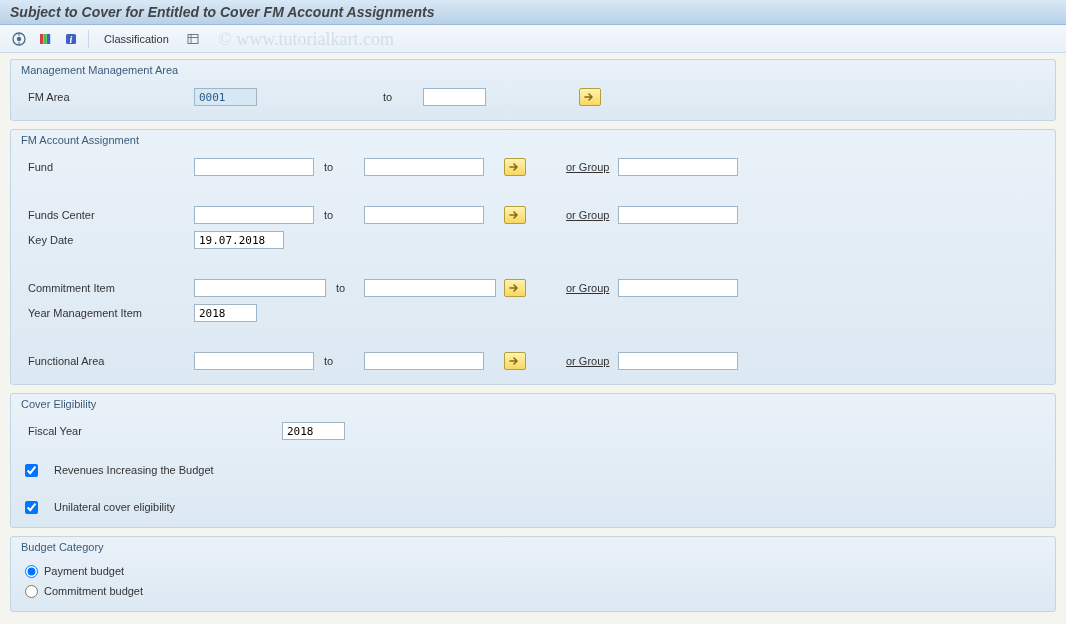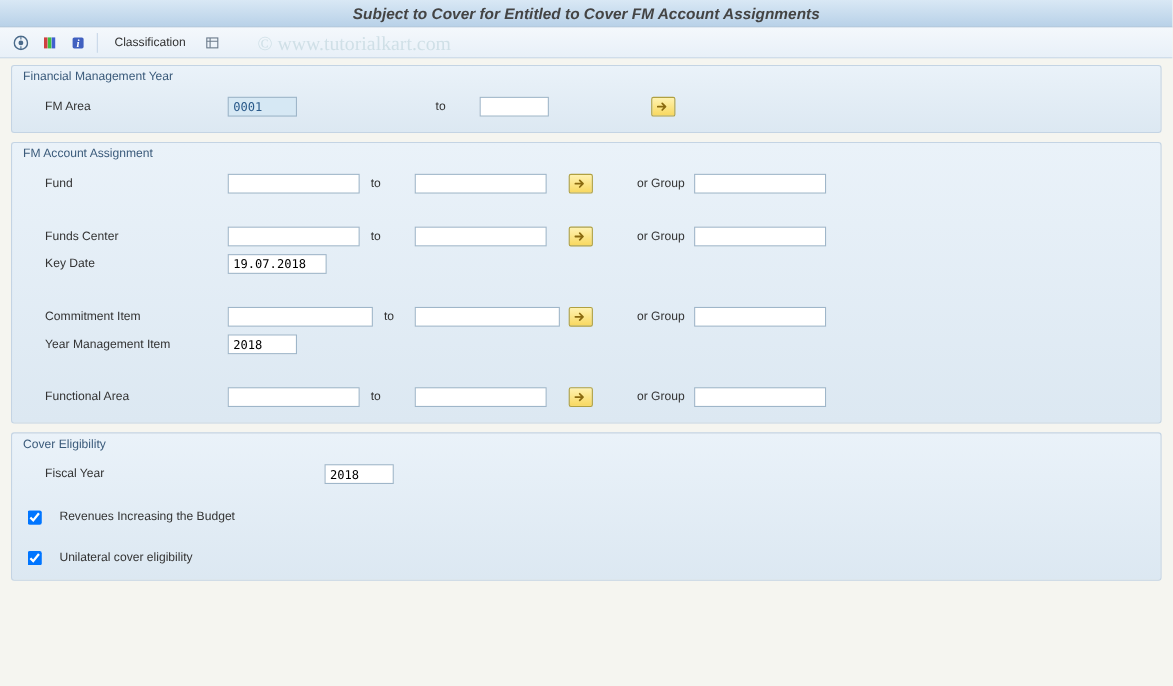--- a/index.html
+++ b/index.html
@@ -13,21 +13,20 @@
     overflow: hidden;
   }
   .title-bar {
     background: linear-gradient(to bottom, #d9e8f5 0%, #b8d1e8 100%);
     border-bottom: 1px solid #9ab8d6;
     padding: 4px 10px;
     font-size: 14px;
     font-weight: bold;
     font-style: italic;
     color: #444;
-    text-align: center;
   }
   .toolbar {
     background: linear-gradient(to bottom, #f4f8fc 0%, #e8f0f8 100%);
     border-bottom: 1px solid #c8d8e8;
     padding: 3px 8px;
     display: flex;
     align-items: center;
     gap: 4px;
     height: 28px;
     position: relative;
@@ -44,21 +43,21 @@
   }
   .tb-sep { width: 1px; height: 18px; background: #c8d8e8; margin: 0 2px; }
   .tb-text {
     padding: 2px 8px;
     cursor: pointer;
     border: 1px solid transparent;
     border-radius: 2px;
   }
   .watermark {
     position: absolute;
-    left: 234px;
+    left: 218px;
     top: 4px;
     color: #b8d0d8;
     font-size: 18px;
     opacity: 0.55;
     pointer-events: none;
     font-family: Georgia, serif;
   }
   .container { padding: 6px 10px 10px 10px; }
   .group {
     background: linear-gradient(to bottom, #eaf2f9 0%, #dce8f2 100%);
@@ -70,21 +69,21 @@
   .group-title {
     padding: 4px 10px 4px 10px;
     color: #3a5a7a;
     font-size: 11px;
   }
   .group-body { padding: 4px 10px 10px 10px; }
   .row {
     display: flex;
     align-items: center;
     min-height: 24px;
-    margin: 1px 16px;
+    margin: 1px 3px;
   }
   .field-label { width: 170px; padding-left: 4px; }
   .field-input {
     width: 120px;
     height: 18px;
     border: 1px solid #9fb6c9;
     background: #fff;
     font-size: 11px;
     padding: 0 4px;
     font-family: inherit;
@@ -97,21 +96,21 @@
     border: 1px solid #b0a040;
     background: linear-gradient(to bottom, #fff2b0 0%, #f8d860 100%);
     border-radius: 2px;
     display: flex;
     align-items: center;
     justify-content: center;
     cursor: pointer;
     margin-left: 20px;
   }
   .arrow-btn svg { display: block; }
-  .or-group-label { width: 92px; padding-left: 40px; }
+  .or-group-label { width: 92px; padding-left: 40px; text-decoration: underline; }
   .chk { display: flex; align-items: center; gap: 16px; padding-left: 4px; min-height: 20px; margin-top: 17px; }
   .chk input { width: 13px; height: 13px; }
   .rad { display: flex; align-items: center; gap: 6px; padding-left: 4px; min-height: 20px; }
   .rad input { width: 13px; height: 13px; }
   .gap { height: 22px; }
   .field-small { width: 63px; }
   .field-date { width: 90px; font-family: monospace; }
   .field-mid { width: 132px; }
 </style>
 </head>
@@ -149,21 +148,21 @@
         <line x1="2" y1="5.5" x2="12" y2="5.5" stroke="#6a7a8a"></line>
         <line x1="5" y1="2.5" x2="5" y2="11.5" stroke="#6a7a8a"></line>
       </svg>
   </div>
   <div class="watermark">© www.tutorialkart.com</div>
 </div>
 
 <div class="container">
 
   <div class="group">
-    <div class="group-title">Financial Management Year</div>
+    <div class="group-title">Management Management Area</div>
     <div class="group-body">
       <div class="row">
         <div class="field-label">FM Area</div>
         <input class="field-input ro field-small" value="0001" style="">
         <div style="width:116px"></div>
         <div class="field-to">to</div>
         <input class="field-input field-small" value="" style="">
         <div style="width:73px"></div>
         <div class="arrow-btn">
           <svg width="12" height="10" viewBox="0 0 12 10">
@@ -254,14 +253,27 @@
         <input type="checkbox" checked="" style="">
         <span>Revenues Increasing the Budget</span>
       </label>
       <label class="chk">
         <input type="checkbox" checked="" style="">
         <span>Unilateral cover eligibility</span>
       </label>
     </div>
   </div>
 
+  <div class="group">
+    <div class="group-title">Budget Category</div>
+    <div class="group-body">
+      <label class="rad">
+        <input type="radio" name="budget" checked="" style="">
+        <span>Payment budget</span>
+      </label>
+      <label class="rad">
+        <input type="radio" name="budget" style="">
+        <span>Commitment budget</span>
+      </label>
+    </div>
+  </div>
 
 </div>
 
 </body></html>

